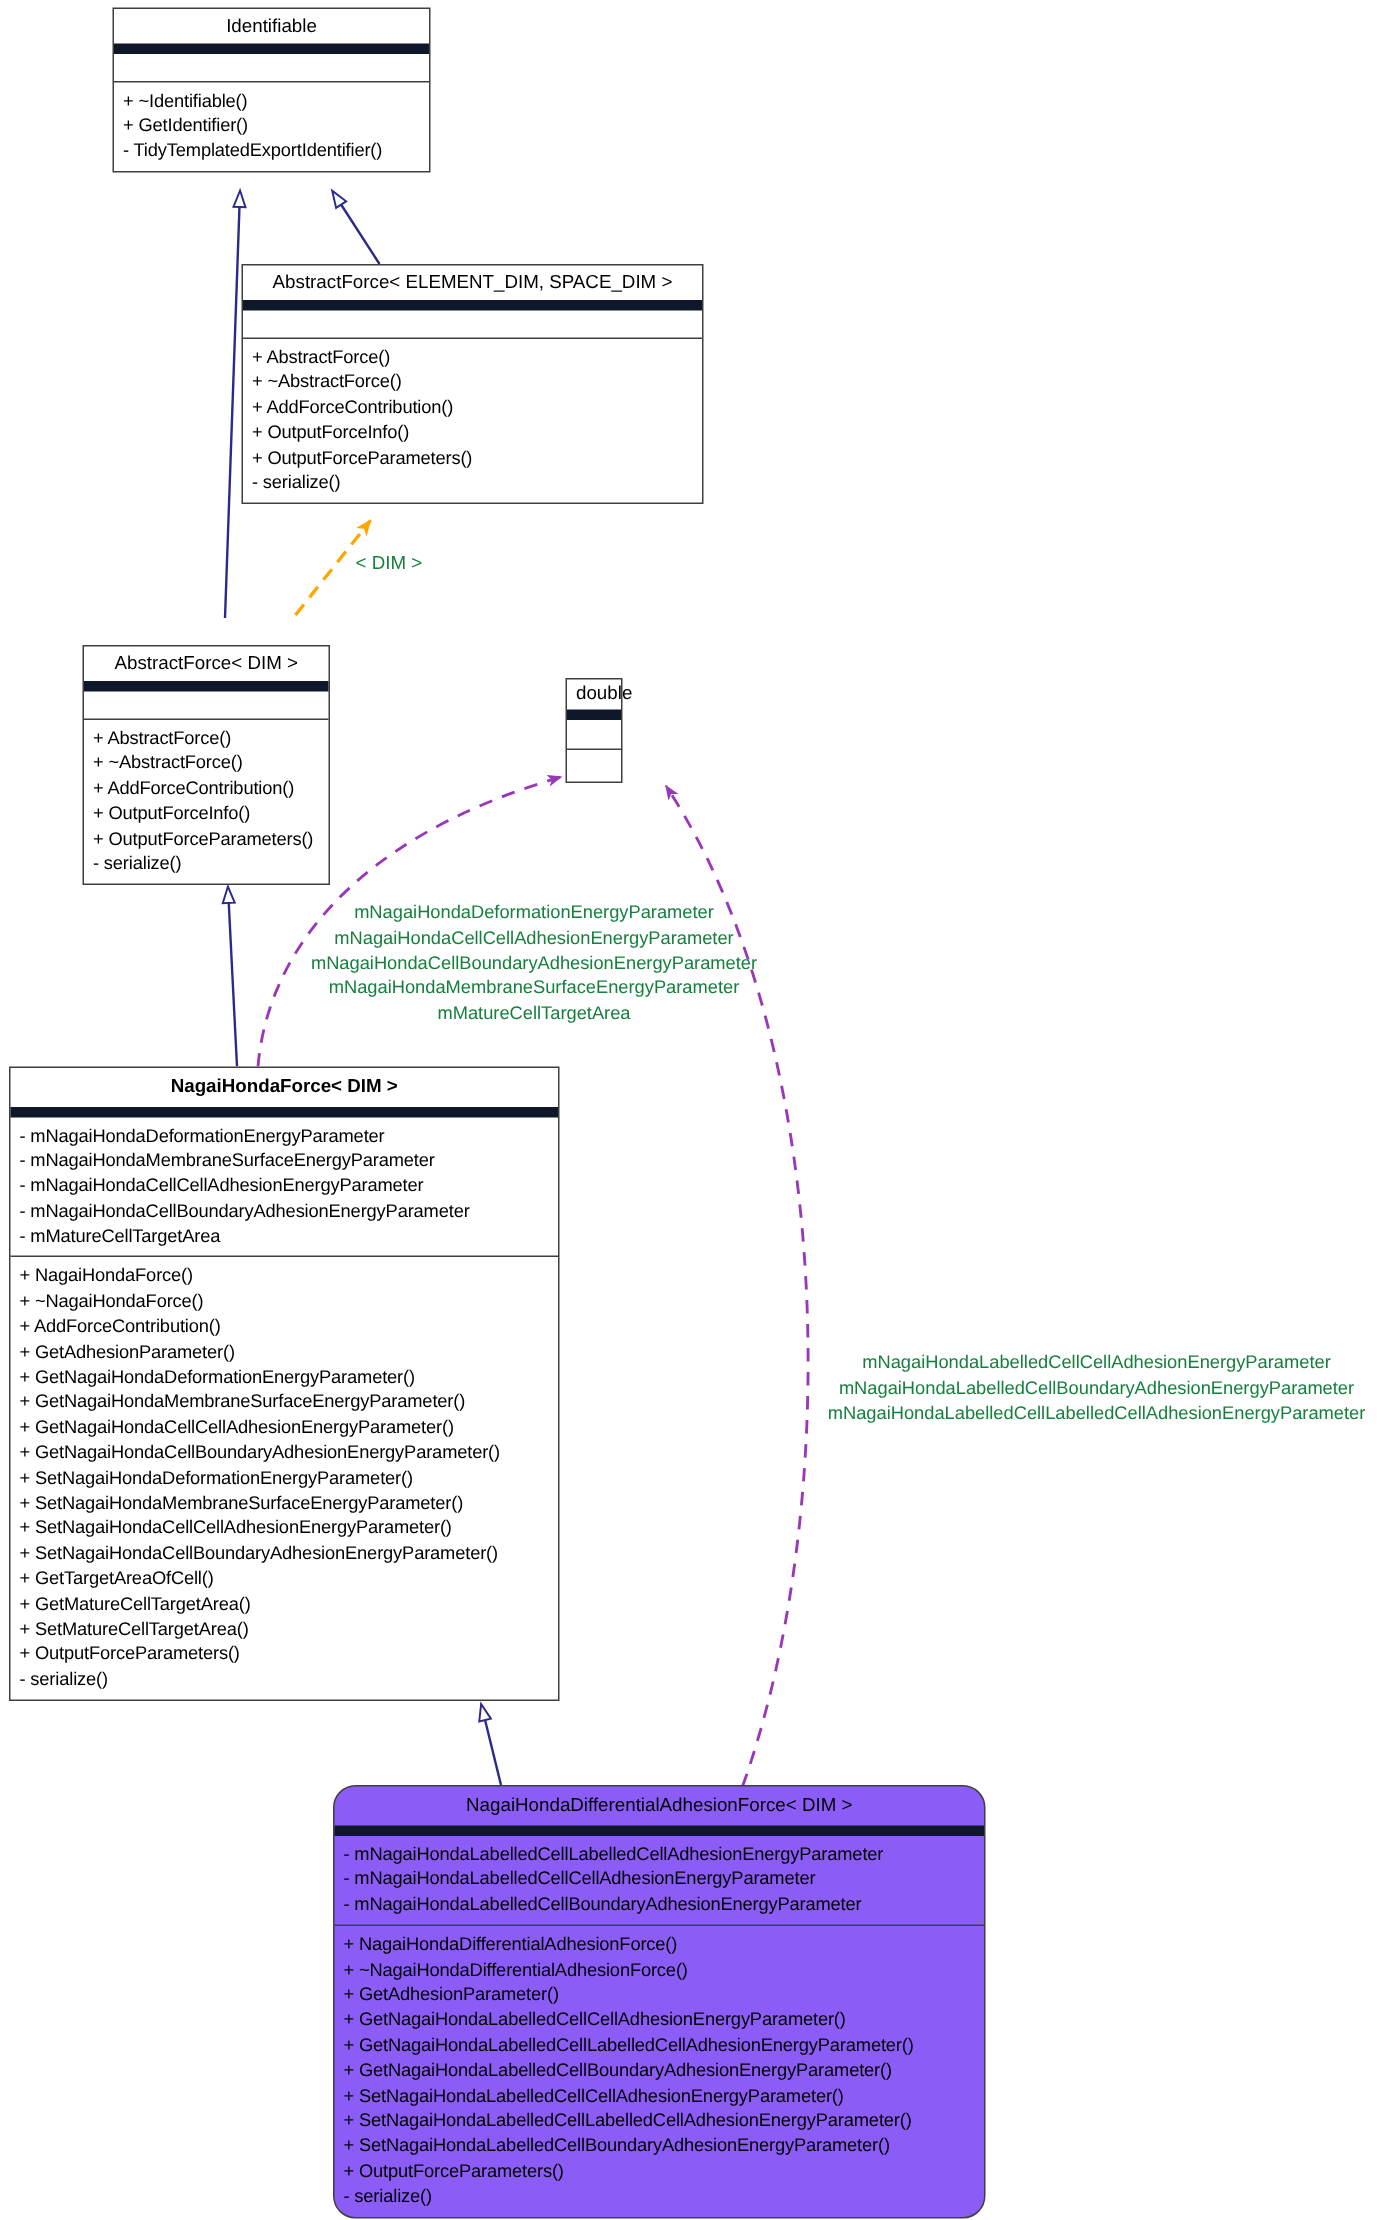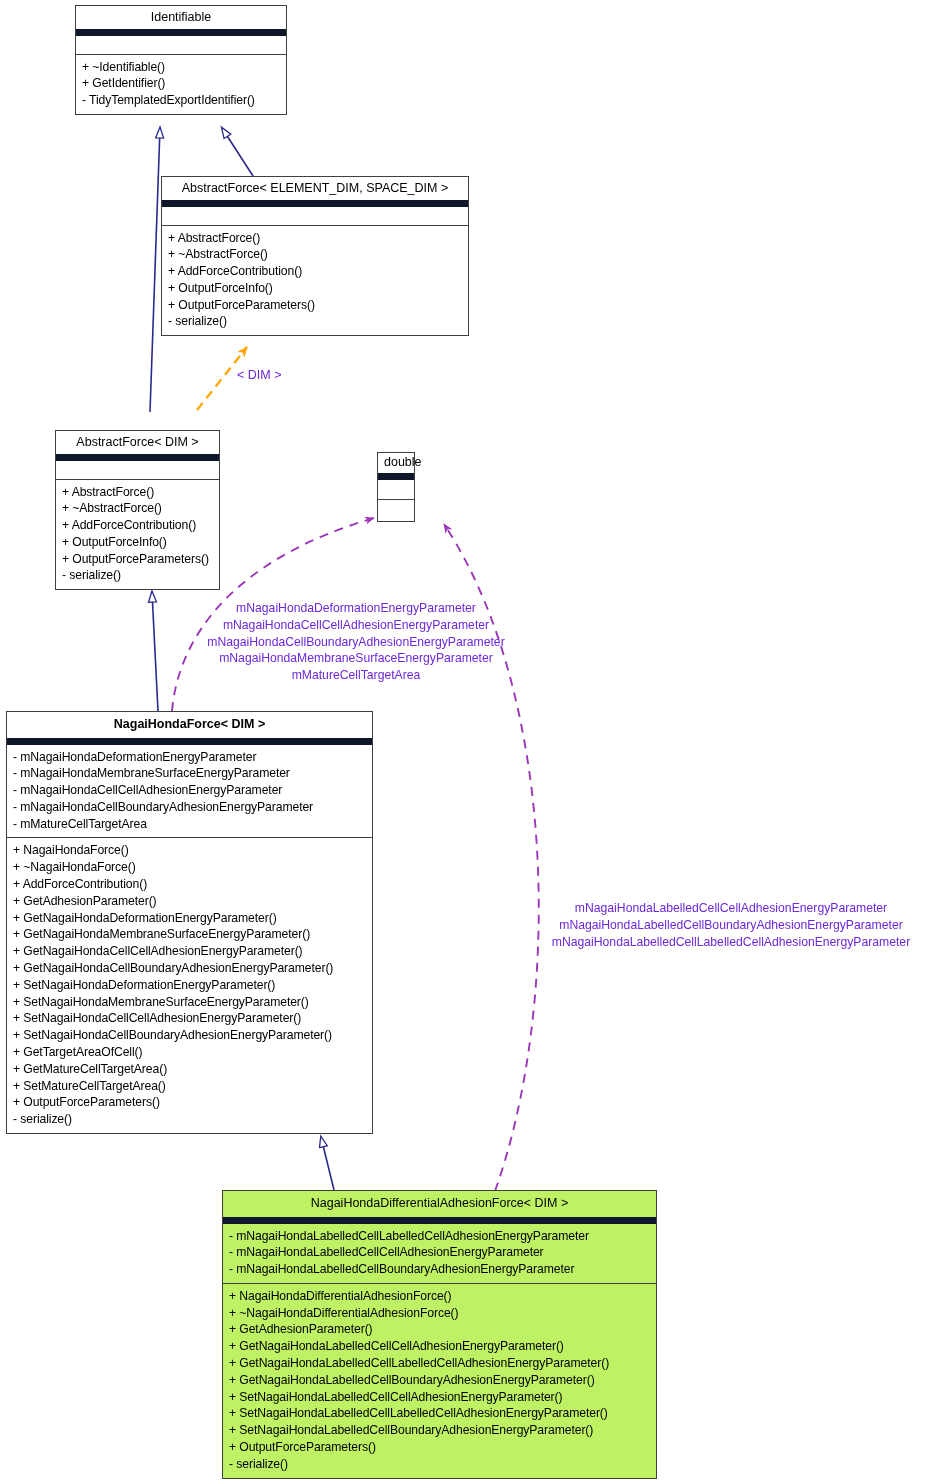--- a/index.html
+++ b/index.html
@@ -28,21 +28,22 @@
   .uml-box {
     position: absolute;
     box-sizing: border-box;
     border: 1px solid #3f3f3f;
     background: #ffffff;
     font-size: 12px;
     color: #000000;
     line-height: 1.0;
   }
   .uml-box.filled {
-    background: #bef264;
+    background: #8b5cf6;
+    border-radius: 15px;
   }
   .uml-title {
     text-align: center;
     padding: 5px 6px 5px 6px;
     font-size: 12.5px;
     white-space: nowrap;
     border-bottom: 7px solid #0f172a;
   }
   .uml-section {
     padding: 4px 6px 5px 6px;
@@ -58,21 +59,21 @@
   .uml-row {
     white-space: nowrap;
     font-size: 12.2px;
     line-height: 16.8px;
     letter-spacing: -0.1px;
   }
   .edge-label {
     position: absolute;
     font-size: 12.2px;
     line-height: 16.8px;
-    color: #6d28d9;
+    color: #15803d;
     text-align: center;
     white-space: nowrap;
   }
   .edge-label.small {
     font-size: 12.5px;
   }
 </style>
 </head>
 <body>
 

